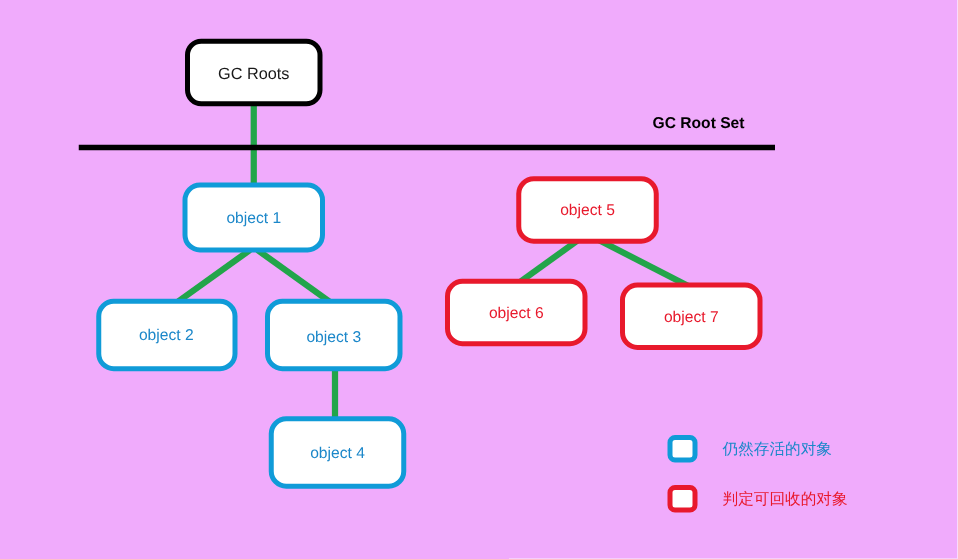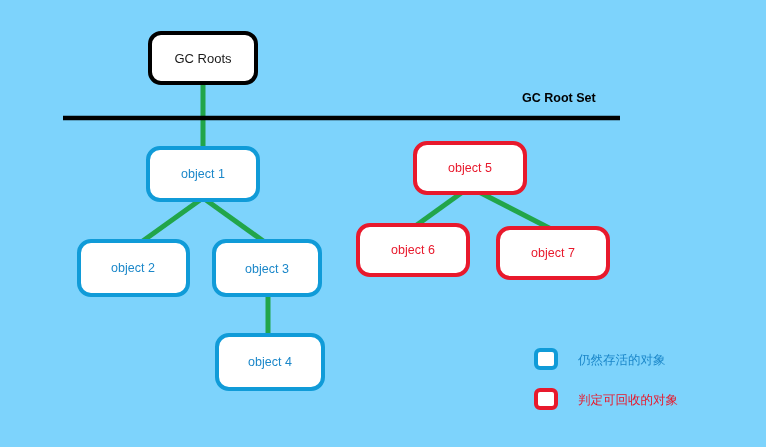--- a/index.html
+++ b/index.html
@@ -7,21 +7,21 @@
     padding: 0;
     background: #ffffff;
   }
   body {
     font-family: "Liberation Sans", "DejaVu Sans", sans-serif;
   }
   #canvas {
     position: relative;
     width: 766px;
     height: 447px;
-    background: #7dd3fc;
+    background: #f0abfc;
     overflow: hidden;
   }
   #diagram-svg {
     position: absolute;
     left: 0;
     top: 0;
     width: 766px;
     height: 447px;
   }
   .node-label {

